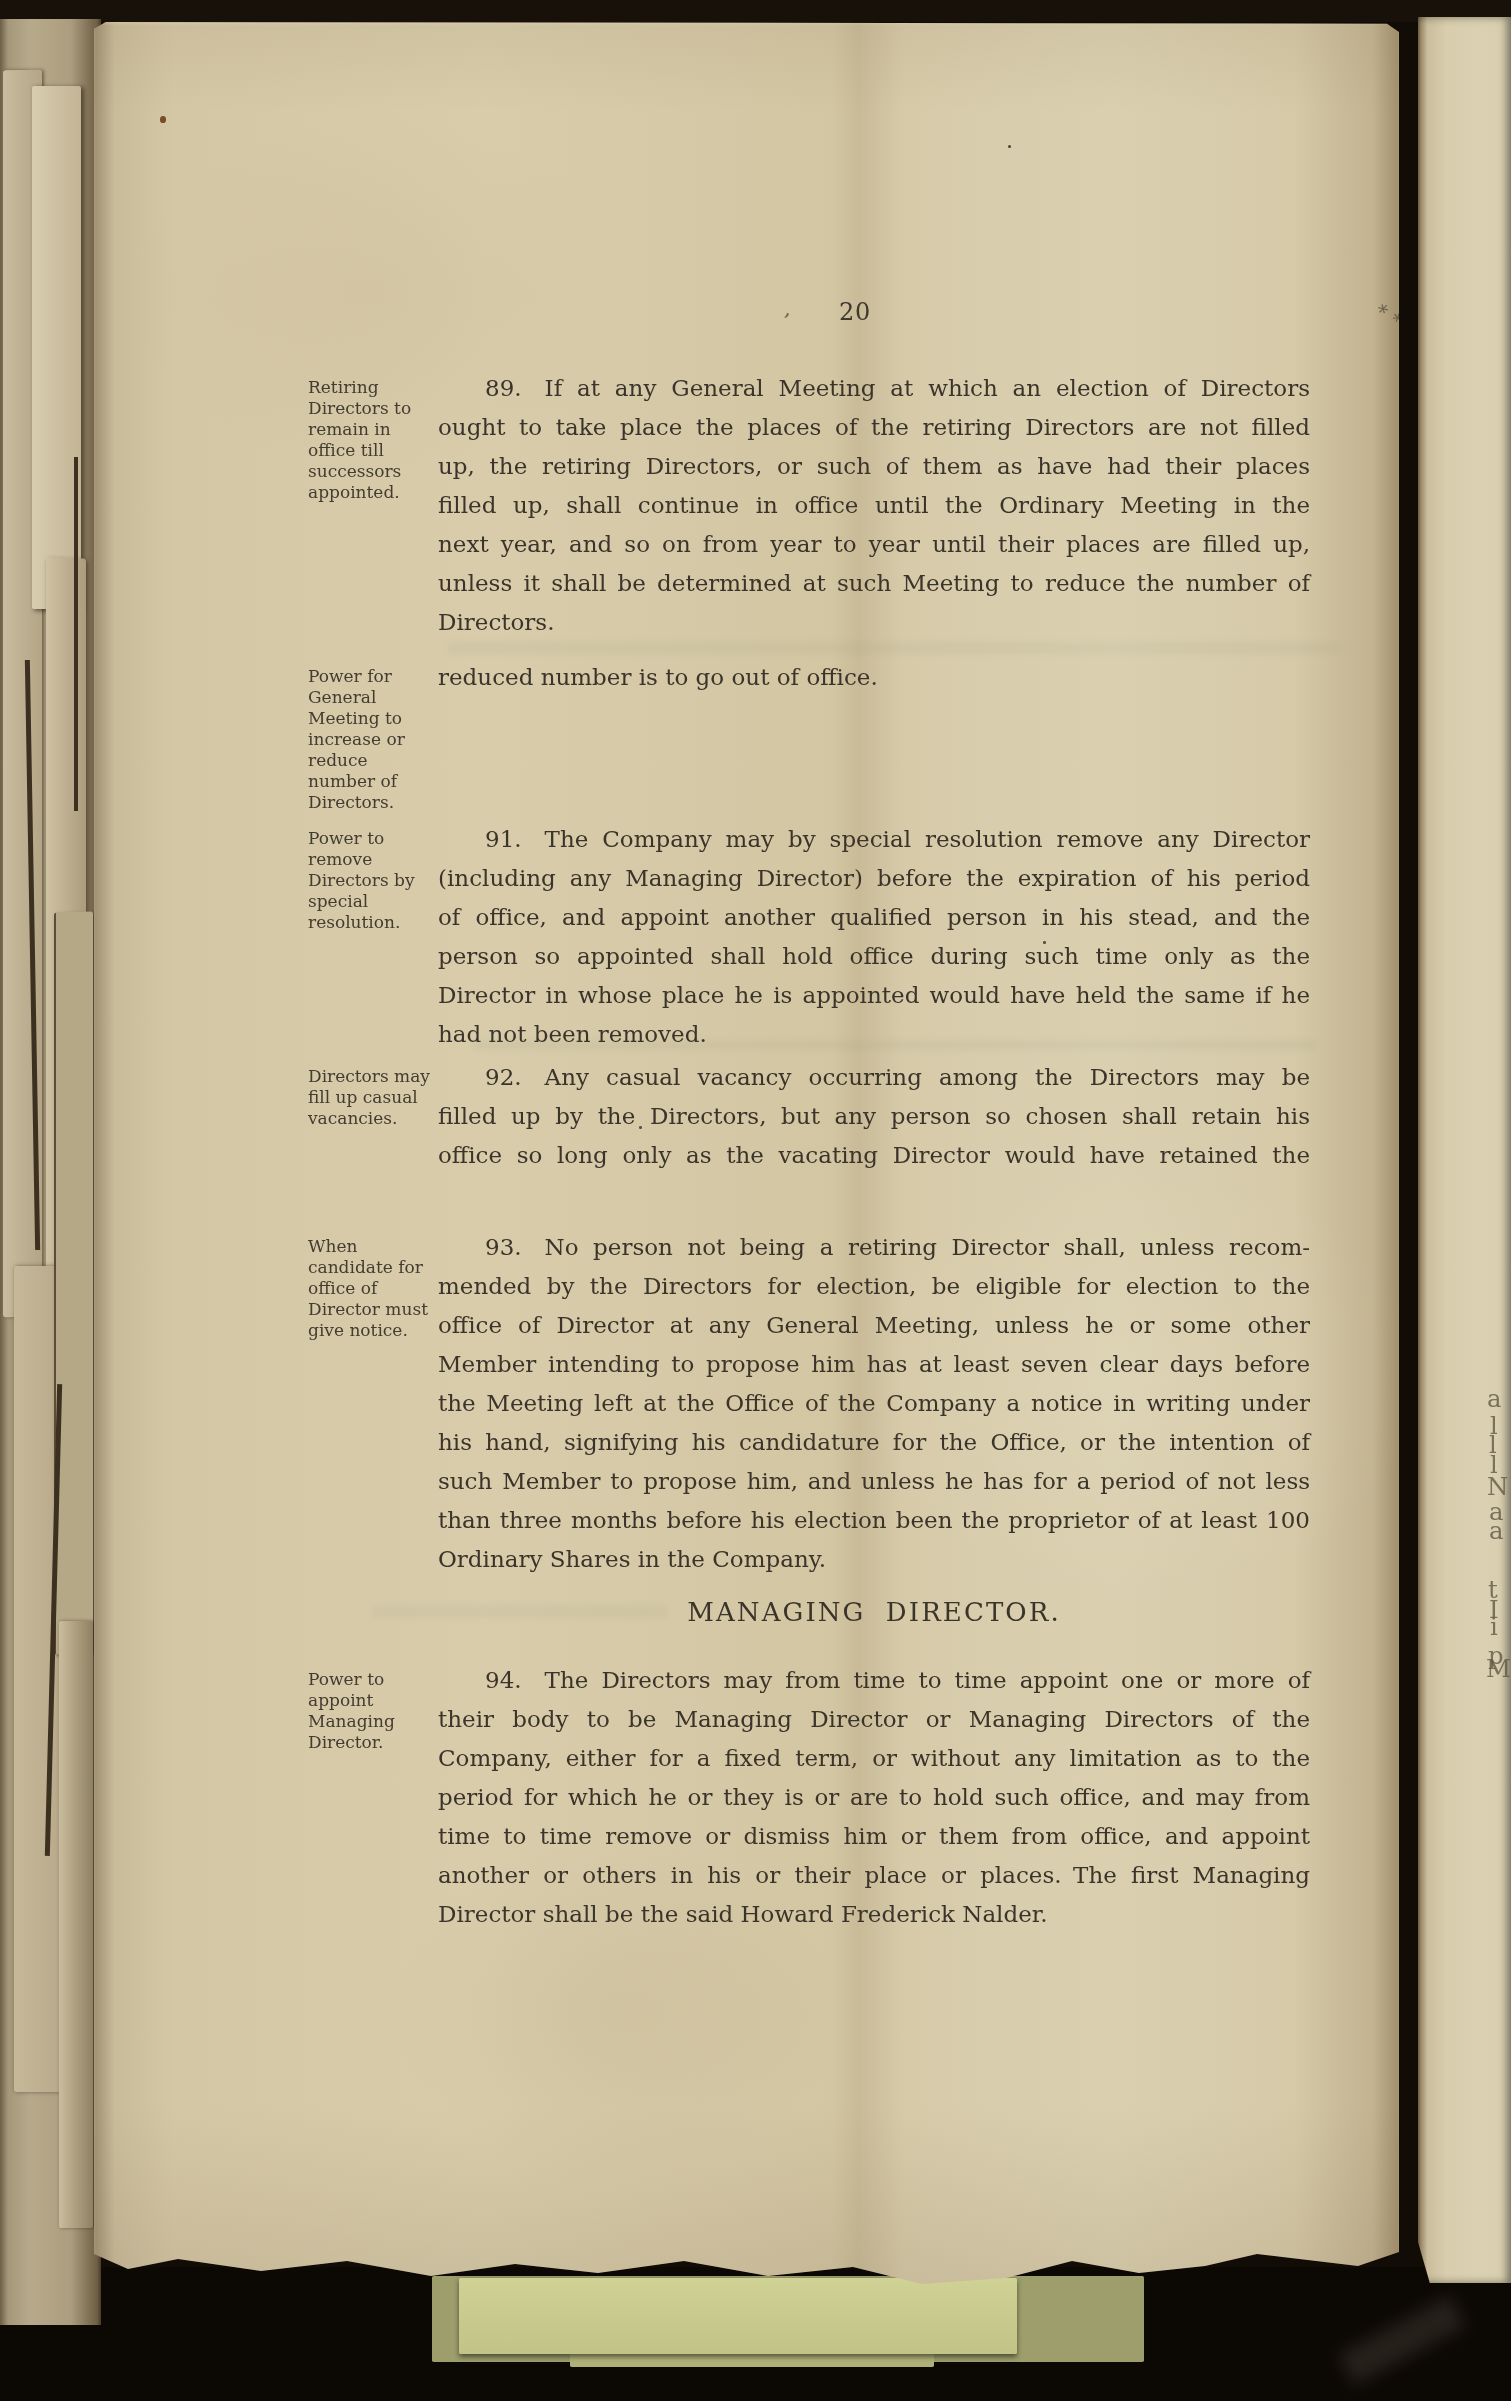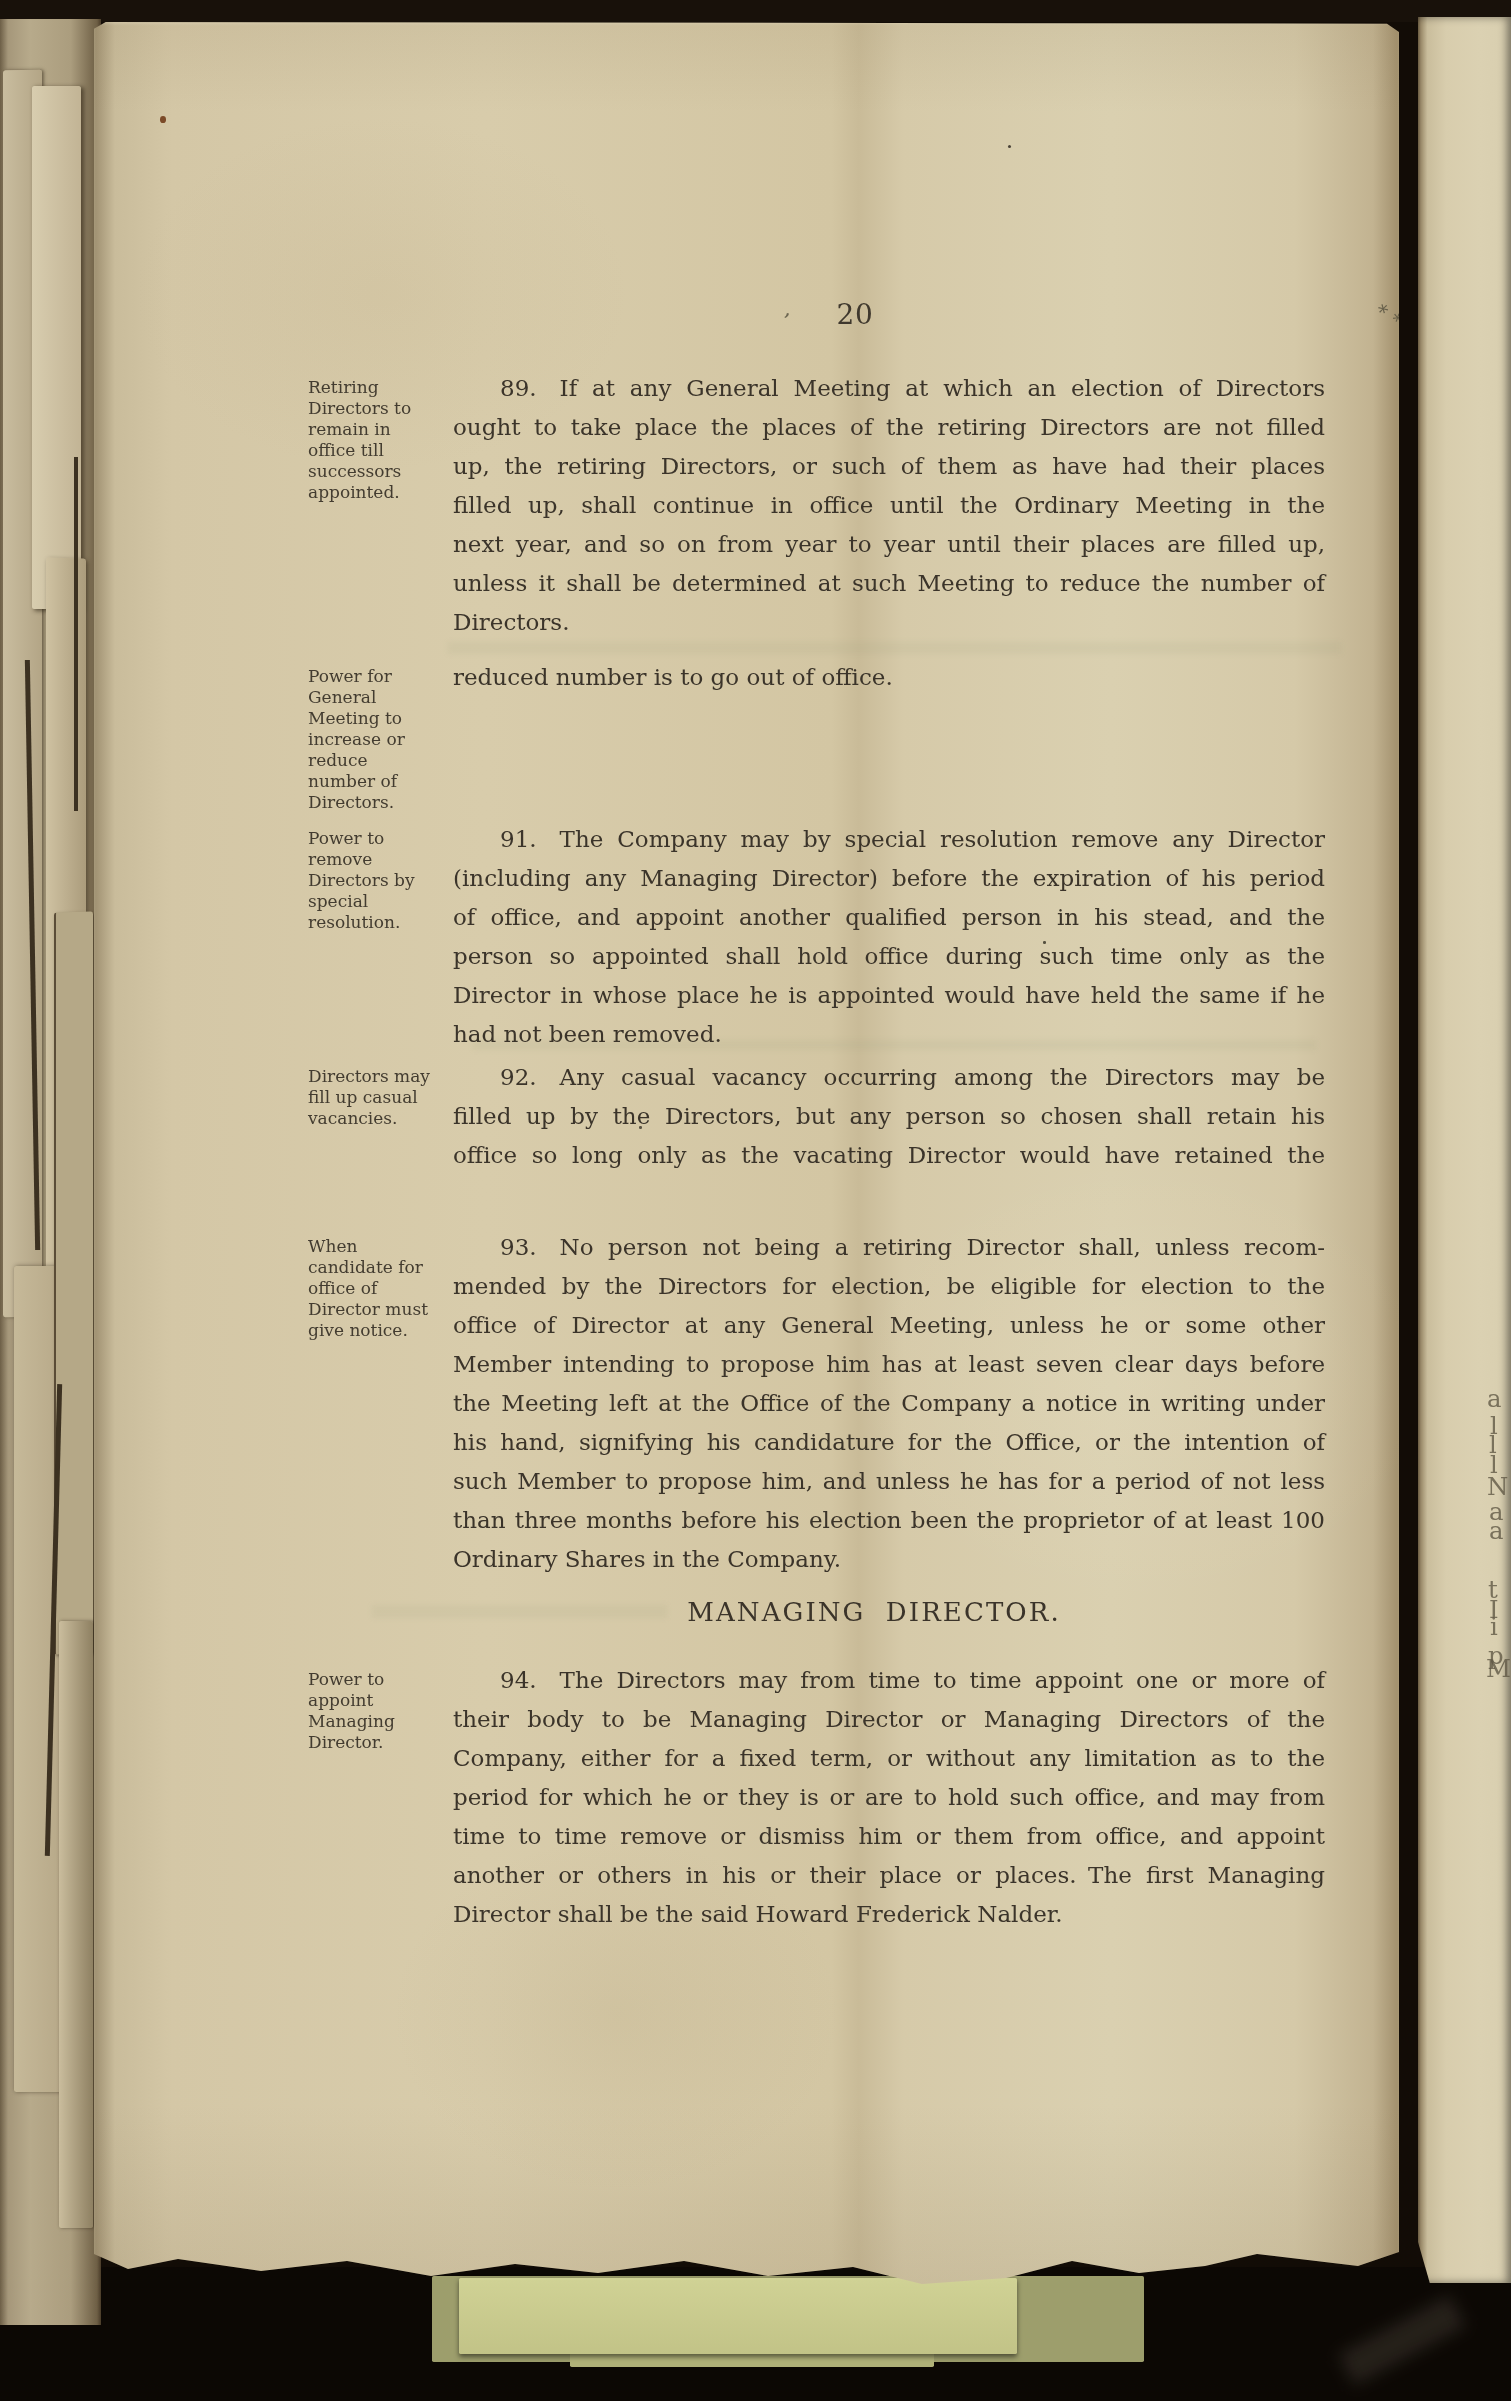--- a/index.html
+++ b/index.html
@@ -41,37 +41,37 @@
       background:
         radial-gradient(354px 253px at 22% 12%, rgba(185,165,125,.14), transparent 70%),
         radial-gradient(421px 320px at 80% 60%, rgba(255,250,230,.10), transparent 70%),
         radial-gradient(320px 253px at 40% 88%, rgba(160,140,100,.12), transparent 70%),
         linear-gradient(180deg, rgba(130,110,75,.10) 0%, rgba(0,0,0,0) 4%, rgba(0,0,0,0) 92%, rgba(120,100,70,.14) 100%),
         linear-gradient(90deg,#9e8f70 0%,#c9bc9b 1.6%,#d4c7a6 6%,#d8ccab 30%,#d3c6a3 56.5%,#c9bb98 58.6%,#d6caa9 62%,#dad0b0 78%,#d5c9a8 92%,#c2b391 98%,#a18f6c 100%);
       clip-path:polygon(0 6.7px,11.8px 0,1293px 1.7px,1305px 10px,1305px 2230px,1264px 2244px,1163px 2232px,1111px 2244px,1045px 2251px,978px 2239px,912px 2256px,828px 2262px,759px 2245px,674px 2254px,590px 2239px,504px 2251px,421px 2242px,337px 2254px,253px 2239px,167px 2249px,84px 2237px,34px 2247px,0 2232px);
       box-shadow:inset 0 1.7px 2.5px rgba(255,250,228,.22);}
   
   .page-number{position:absolute;left:719px;top:276px;width:84px;text-align:center;
-      font-size:28px;letter-spacing:0.8px;color:#3f382d;}
+      font-size:24px;letter-spacing:0.8px;color:#3f382d;}
   .pen-mark{position:absolute;color:#55503e;opacity:.8;}
   .pm0{left:688px;top:287px;font-size:22px;transform:rotate(12deg);}
   .pm1{left:1285px;top:278px;font-size:20px;transform:rotate(-15deg);}
   .pm2{left:1298px;top:288px;font-size:18.5px;transform:rotate(20deg);}
   .speck{position:absolute;border-radius:50%;}
   .sp-rust{left:66px;top:94px;width:5.9px;height:6.7px;background:#7b4a28;}
   .sp1{left:914px;top:123px;width:3.4px;height:3.4px;background:#4a4236;}
   .sp2{left:663px;top:558px;width:2.5px;height:2.5px;background:#55503f;}
   .sp3{left:949px;top:919px;width:2.5px;height:2.5px;background:#55503f;}
   .sp4{left:545px;top:1104px;width:2.5px;height:2.5px;background:#5a5443;}
   .ghost{position:absolute;background:rgba(150,155,118,.10);filter:blur(2.5px);}
   .g1{left:354px;top:620px;width:893px;height:11.8px;}
   .g2{left:379px;top:1018px;width:843px;height:10px;}
   .g3{left:278px;top:1583px;width:295px;height:12.6px;}
   
-  .article{position:absolute;left:214px;display:grid;grid-template-columns:126px 872px;column-gap:19px;}
+  .article{position:absolute;left:214px;display:grid;grid-template-columns:126px 872px;column-gap:4px;}
   .a89{top:347px;} .a90{top:636px;} .a91:nth-child(n){top:798px;}
   .a91{top:798px;} .a92{top:1036px;} .a93{top:1206px;} .a94{top:1639px;}
   .margin-note{font-size:17px;line-height:21px;color:#433c30;white-space:pre-line;padding-top:8.4px;}
   .body-text{color:#3b342a;font-size:23px;line-height:39px;}
   .body-lines{margin:0;white-space:pre-line;text-align:justify;text-align-last:justify;text-indent:47px;}
   .body-last{margin:0;text-align:left;}
   .section-heading{position:absolute;left:344px;top:1575px;width:872px;text-align:center;
       font-size:26px;letter-spacing:2.1px;word-spacing:10px;color:#3b342a;}
 </style>
 </head>

